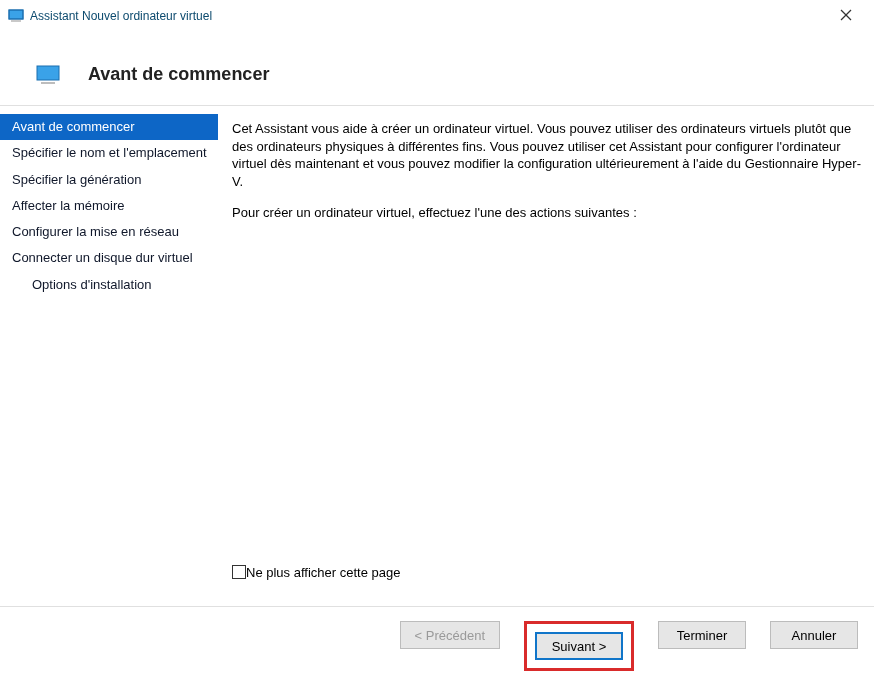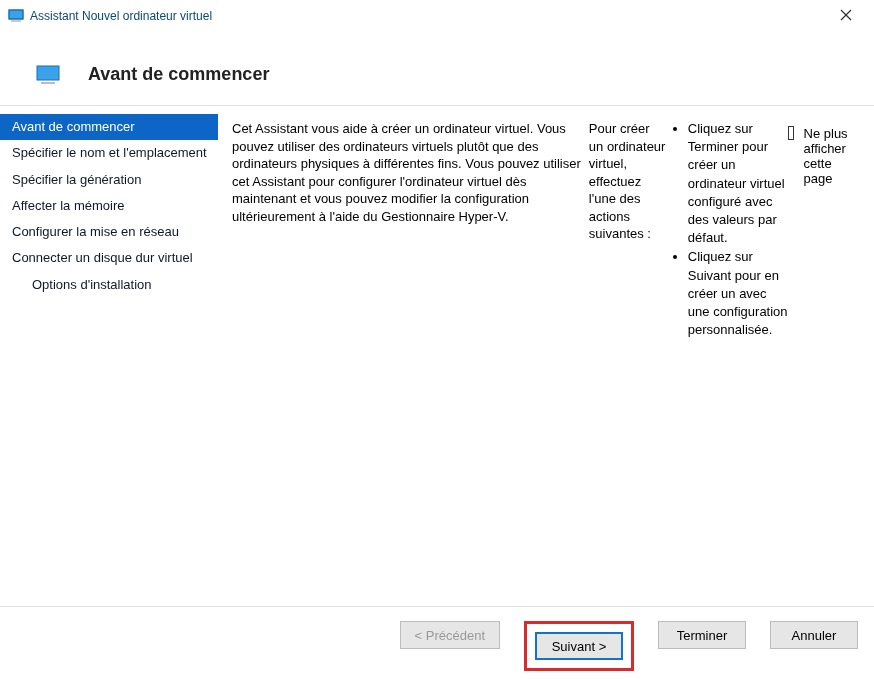--- a/index.html
+++ b/index.html
@@ -70,42 +70,41 @@
     }
     .sidebar-item.selected {
       background: #0d66c6;
       color: #fff;
     }
     .sidebar-sub {
       padding-left: 32px;
     }
     .content {
       flex: 1;
-      padding: 14px 20px 10px 14px;
-      display: flex;
-      flex-direction: row;
+      padding: 14px 11px 10px 14px;
+      display: flex;
+      flex-direction: column;
     }
     .content-text {
       font-size: 13px;
       line-height: 1.35;
       margin-bottom: 14px;
     }
     .content-list {
       padding-left: 22px;
       font-size: 13px;
       line-height: 1.4;
     }
     .content-list li {
       list-style: disc;
       margin-bottom: 1px;
     }
     .spacer { flex: 1; }
     .checkbox-row {
       display: flex;
-      gap: 10px;
       padding: 6px 0 16px 0;
     }
     .checkbox-box {
       width: 14px; height: 14px;
       border: 1px solid #333;
       background: #fff;
     }
     .footer {
       display: flex;
       justify-content: flex-end;
@@ -194,24 +193,20 @@
       <span>Connecter un disque dur virtuel</span>
     </div>
     <div class="sidebar-item sidebar-sub">
       <span>Options d'installation</span>
     </div>
   </div>
 
   <div class="content">
     <p class="content-text">Cet Assistant vous aide à créer un ordinateur virtuel. Vous pouvez utiliser des ordinateurs virtuels plutôt que des ordinateurs physiques à différentes fins. Vous pouvez utiliser cet Assistant pour configurer l'ordinateur virtuel dès maintenant et vous pouvez modifier la configuration ultérieurement à l'aide du Gestionnaire Hyper-V.</p>
     <p class="content-text">Pour créer un ordinateur virtuel, effectuez l'une des actions suivantes :</p>
-    <ul class="content-list">
-      <li>Cliquez sur Terminer pour créer un ordinateur virtuel configuré avec des valeurs par défaut.</li>
-      <li>Cliquez sur Suivant pour en créer un avec une configuration personnalisée.</li>
-    </ul>
 
     <div class="spacer"></div>
 
     <div class="checkbox-row">
       <span class="checkbox-box"></span>
       <span>Ne plus afficher cette page</span>
     </div>
   </div>
 
 </div>

